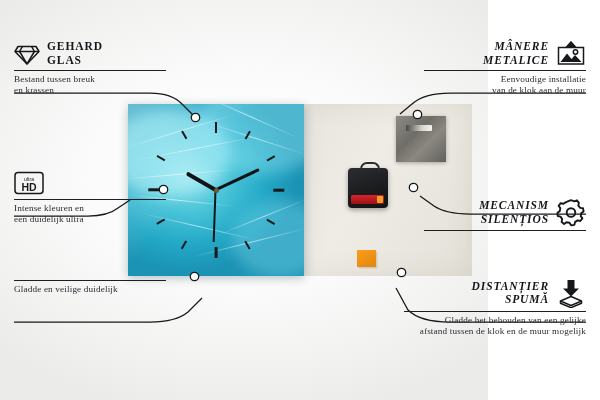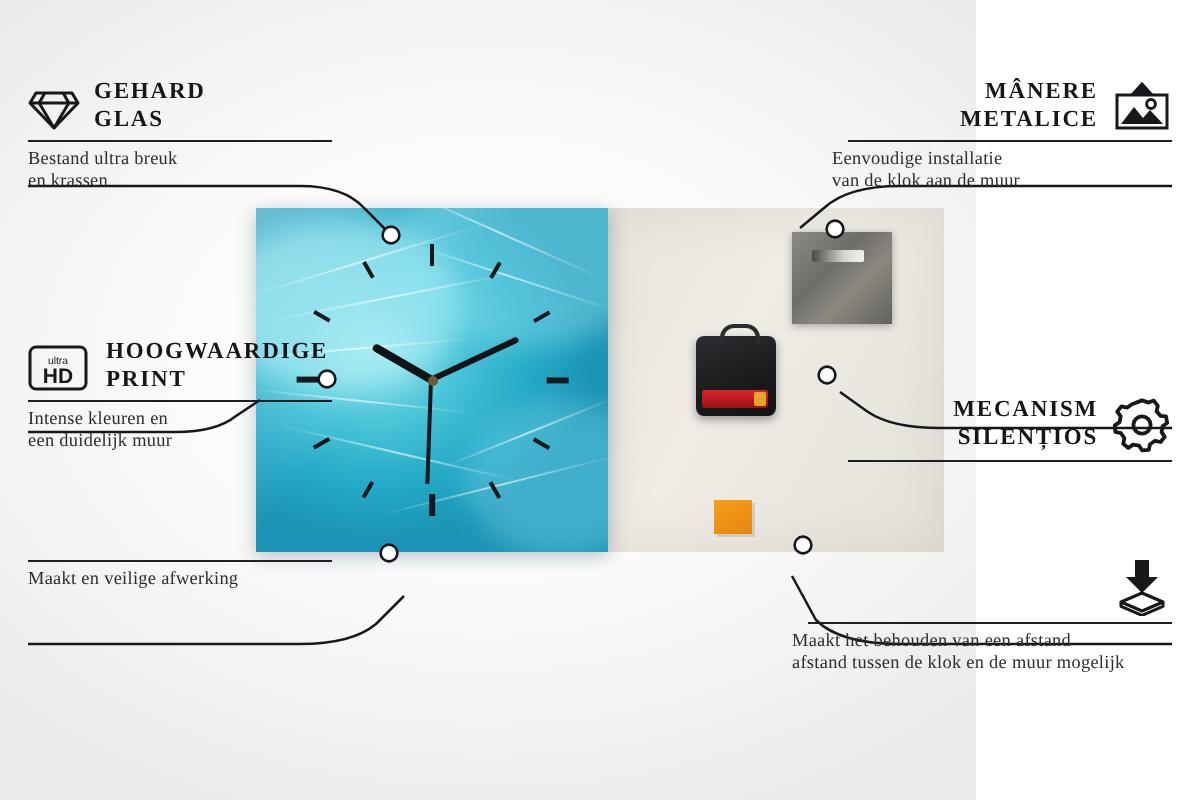--- a/index.html
+++ b/index.html
@@ -12,33 +12,33 @@
   #stage{
     position:absolute;inset:0;width:488px;height:400px;
     background:
       radial-gradient(ellipse 70% 60% at 50% 45%, #ffffff 0%, #fbfbfb 45%, #f2f2f1 78%, #ebebe9 100%);
   }
   
   #wires{position:absolute;left:0;top:0;width:600px;height:400px;}
   
   .feat{position:absolute;}
   .feat .head{display:flex;align-items:center;gap:7px;}
-  .feat.right .head{justify-content:flex-end;}
+  .feat.right .head{justify-content:flex-end;font-style:italic;}
   .feat .ttl{
     font-size:11.5px;font-weight:bold;color:#14161a;
     letter-spacing:.9px;line-height:13.5px;text-transform:uppercase;
     white-space:pre-line;
   }
   .feat.right .ttl{text-align:right;}
   .feat .rule{height:1px;background:#1d1f22;margin-top:3px;}
   .feat .sub{
     font-size:9.2px;color:#2b2d31;line-height:11.4px;
     margin-top:3px;white-space:pre-line;letter-spacing:.15px;
   }
-  .feat.right .sub{text-align:left;}
+  .feat.right .sub{text-align:right;}
   .ic{flex:0 0 auto;display:block;}
   
   #scene{position:absolute;left:128px;top:104px;width:344px;height:172px;}
   #wallpanel{
     position:absolute;left:172px;top:0;width:172px;height:172px;
     background:linear-gradient(118deg,#e7e5de 0%,#efece6 40%,#e4e1d9 100%);
   }
   #wallpanel:after{
     content:"";position:absolute;inset:0;
     box-shadow:inset 0 0 26px rgba(140,135,120,.16);
@@ -160,42 +160,40 @@
           <path d="M4,4.5 H22 L25,9.5 L13,22 L1,9.5 Z"></path>
           <path d="M1,9.5 H25"></path>
             <path d="M8.4,4.5 L5.6,9.5 L13,22"></path>
             <path d="M17.6,4.5 L20.4,9.5 L13,22"></path>
         </g>
       </svg>
       <div class="ttl">GEHARD
 GLAS</div>
     </div>
     <div class="rule" style="width:152px;"></div>
-    <div class="sub">Bestand ultra breuk
+    <div class="sub">Bestand tussen breuk
 en krassen</div>
   </div>
 
   <div class="feat left" style="left:14px;top:170px;width:166px;">
     <div class="head">
       <svg class="ic" width="32" height="26" viewBox="0 0 32 26">
         <rect x="1" y="2.5" width="28" height="21" rx="3" fill="none" stroke="#16181b" stroke-width="1.5"></rect>
         <text x="15" y="11" font-family="Liberation Sans, sans-serif" font-size="5.2" text-anchor="middle" fill="#16181b">ultra</text>
         <text x="15" y="20.5" font-family="Liberation Sans, sans-serif" font-size="10.5" font-weight="bold" text-anchor="middle" fill="#16181b">HD</text>
       </svg>
-      <div class="ttl">HOOGWAARDIGE
-PRINT</div>
     </div>
     <div class="rule" style="width:152px;"></div>
     <div class="sub">Intense kleuren en
-een duidelijk muur</div>
+een duidelijk ultra</div>
   </div>
 
   <div class="feat left" style="left:14px;top:277px;width:170px;">
     <div class="rule" style="width:152px;"></div>
-    <div class="sub">Maakt en veilige afwerking</div>
+    <div class="sub">Gladde en veilige duidelijk</div>
   </div>
 
   <div class="feat right" style="left:416px;top:40px;width:170px;">
     <div class="head">
       <div class="ttl">MÂNERE
 METALICE</div>
       <svg class="ic" width="30" height="26" viewBox="0 0 30 26">
         <g fill="none" stroke="#16181b" stroke-width="1.5">
           <path d="M15,1 L10.5,6 H19.5 Z" fill="#16181b"></path>
           <rect x="2.5" y="6.5" width="25" height="16.5"></rect>
@@ -218,28 +216,30 @@
           <path d="M15,2.2 l3.3,1.1 2.6,-1.0 2.0,2.6 -0.6,2.7 1.9,2.3 2.8,0.3 0.6,3.3 -2.3,1.6 -0.5,3.0 1.6,2.3 -2.1,2.6 -2.8,-0.6 -2.5,1.7 -0.6,2.8 -3.3,0.3 -1.6,-2.4 -3.0,-0.5 -2.3,1.7 -2.6,-2.1 0.6,-2.8 -1.7,-2.5 -2.8,-0.6 -0.3,-3.3 2.4,-1.6 0.5,-3.0 -1.7,-2.3 2.1,-2.6 2.8,0.6 2.5,-1.7 z"></path>
           <circle cx="15" cy="14.5" r="4.3"></circle>
         </g>
       </svg>
     </div>
     <div class="rule" style="width:162px;margin-left:8px;"></div>
   </div>
 
   <div class="feat right" style="left:396px;top:278px;width:190px;">
     <div class="head">
+      <div class="ttl">DISTANȚIER
+SPUMĂ</div>
       <svg class="ic" width="30" height="30" viewBox="0 0 30 30">
         <g fill="#16181b">
           <path d="M11.5,2 h7 v8.5 h4.5 L15,18.5 L7,10.5 h4.5 z"></path>
         </g>
         <g fill="none" stroke="#16181b" stroke-width="1.5" stroke-linejoin="round">
           <path d="M15,18.5 L25.5,23 L15,27.5 L4.5,23 Z"></path>
           <path d="M4.5,23 v2.2 L15,29.7 L25.5,25.2 V23"></path>
         </g>
       </svg>
     </div>
     <div class="rule" style="width:182px;margin-left:8px;"></div>
-    <div class="sub">Maakt het behouden van een afstand
+    <div class="sub">Gladde het behouden van een gelijke
 afstand tussen de klok en de muur mogelijk</div>
   </div>
 
 </div>
 
 </body></html>

